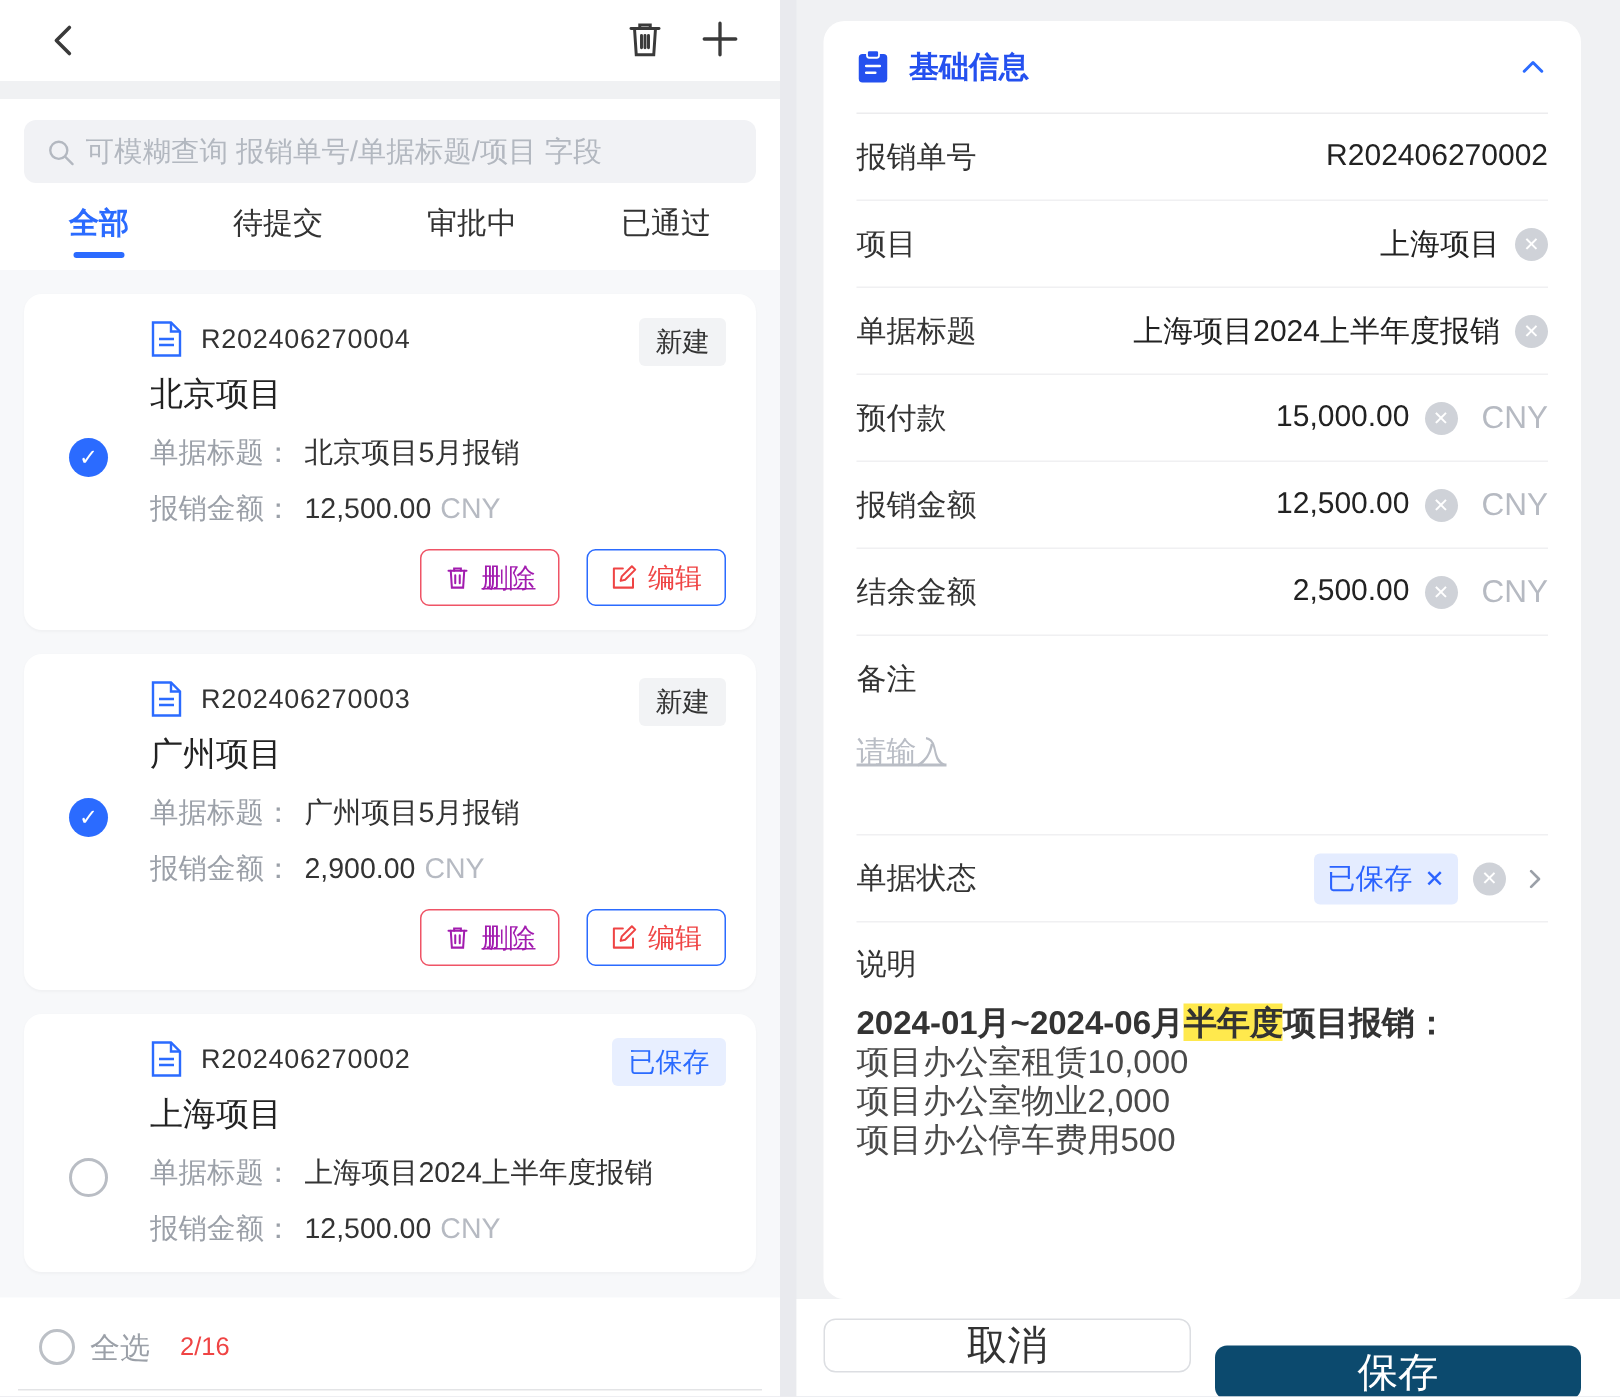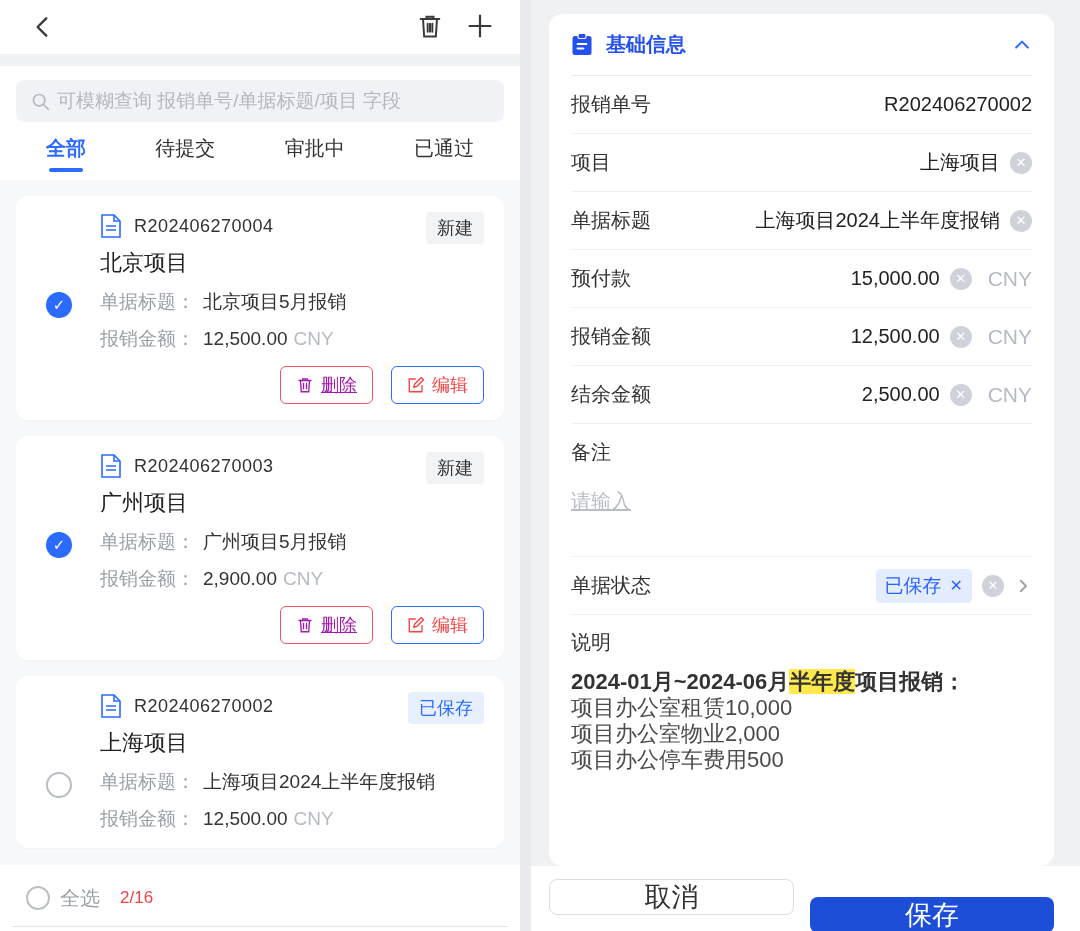--- a/index.html
+++ b/index.html
@@ -69,21 +69,21 @@
   .chev-right { width:18px; height:18px; color:#9ba0a8; cursor:pointer; }
   .desc-block { padding:14px 0 0 0; }
   .desc-label { font-size:20px; color:#333; margin-bottom:12px; }
   .desc-line1 { font-size:22px; color:#333; font-weight:700; line-height:27px; }
   .hl { background:#ffe94d; }
   .desc-line { font-size:22px; color:#4a4a4a; line-height:26px; }
   .desc-clip { height:9px; overflow:hidden; color:#9ba0a8; font-size:20px; line-height:22px; }
   .rp-footer { flex:0 0 auto; height:65px; background:#fff; display:flex; align-items:center; gap:16px; padding:0 26px 4px 18px; }
   .btn { height:36px; border-radius:8px; font-size:27px; display:flex; align-items:center; justify-content:center; cursor:pointer; }
   .btn-cancel { flex:0 0 245px; background:#fff; border:1px solid #dcdee2; color:#333; }
-  .btn-save { flex:1; background:#1d4ed8; color:#fff; border:none;margin-top:36px; }
+  .btn-save { flex:1; background:#0c4a6e; color:#fff; border:none;margin-top:36px; }
 </style>
 </head>
 <body>
 
 <div class="screen">
 
   <div class="lp">
     <div class="lp-header">
       <span class="nav-back">
         <svg viewBox="0 0 24 24" fill="none" stroke="currentColor" stroke-width="2.2" stroke-linecap="round" stroke-linejoin="round">

